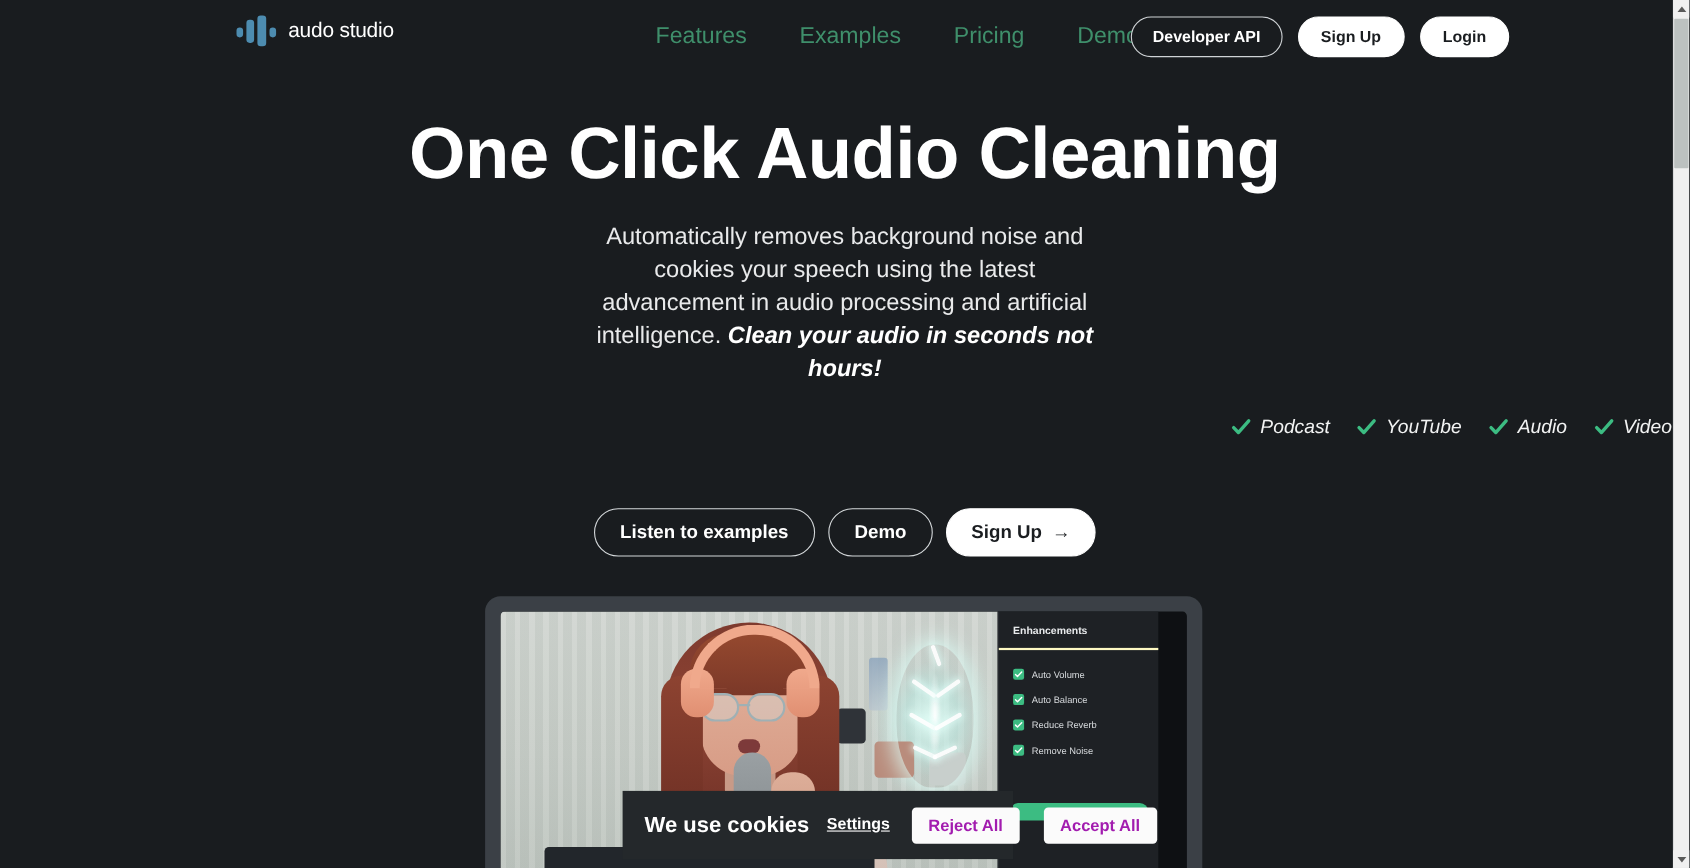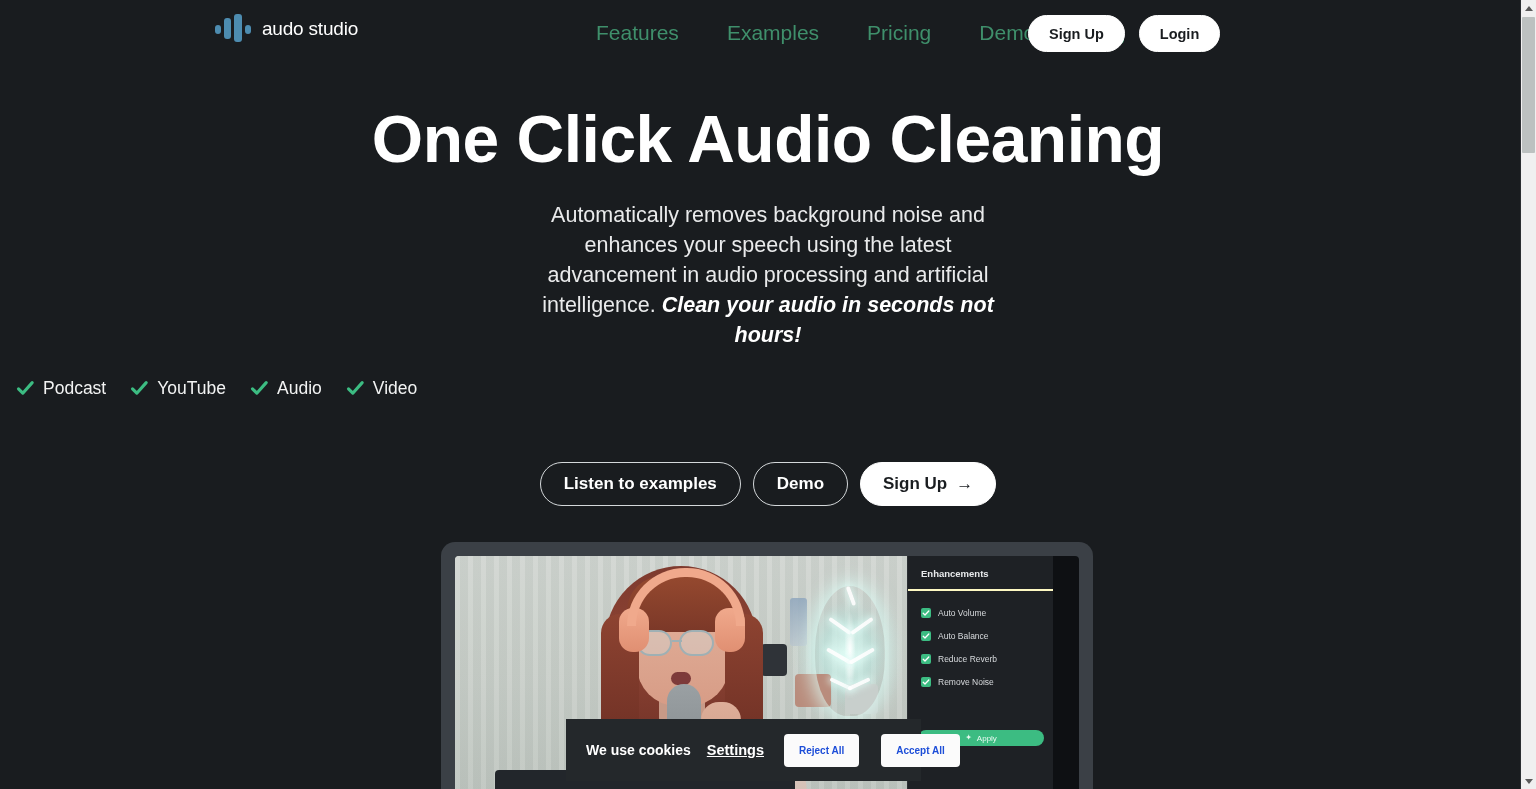--- a/index.html
+++ b/index.html
@@ -126,21 +126,21 @@
     width: 480px;
     text-align: center;
     color: #e9eaeb;
     font-size: 21.5px;
     line-height: 30px;
   }
   #subhead .accent { font-weight: 700; font-style: italic; color: #ffffff; }
 
   #feature-list {
     margin-top: 28px;
-    display: flex; justify-content: flex-start; align-items: center; gap: 24px;
+    display: flex; justify-content: flex-end; align-items: center; gap: 24px; font-style: italic;
   }
   .feature {
     display: flex; align-items: center; gap: 8px;
     color: #f2f3f3; font-size: 17.5px;
   }
   .check { width: 19px; height: 19px; display: block; }
 
   #cta-row {
     margin-top: 63px;
     display: flex; justify-content: center; align-items: center; gap: 12px;
@@ -308,30 +308,30 @@
 
   
   #cookie-banner {
     position: absolute; left: 566px; top: 719px;
     width: 355px; height: 62px;
     background: #24282b;
     display: flex; align-items: center;
     padding: 0 20px;
     gap: 16px;
   }
-  #cookie-text { color: #ffffff; font-size: 14px; font-weight: 600; white-space: nowrap; }
+  #cookie-text { color: #ffffff; font-size: 20px; font-weight: 600; white-space: nowrap; }
   #cookie-settings {
     color: #ffffff; font-size: 14.5px; font-weight: 600;
     text-decoration: underline; cursor: pointer; white-space: nowrap;
   }
   .cookie-btn {
-    background: #fbfbfb; color: #1d4ed8;
+    background: #fbfbfb; color: #a21caf;
     border: none; border-radius: 4px;
     height: 33px; padding: 0 15px;
-    font-size: 10px; font-weight: 600;
+    font-size: 15px; font-weight: 600;
     font-family: "Liberation Sans", sans-serif;
     cursor: pointer; white-space: nowrap;
   }
   #cookie-reject { margin-left: 4px; }
   #cookie-accept { margin-left: 6px; }
 </style>
 </head>
 <body>
 
 <div id="page">
@@ -352,30 +352,31 @@
 
       <div id="nav">
         <a class="nav-link" href="#">Features</a>
         <a class="nav-link" href="#">Examples</a>
         <a class="nav-link" href="#">Pricing</a>
         <a class="nav-link" href="#">Demo</a>
         <a class="nav-link" href="#">Blog</a>
       </div>
 
       <div id="header-actions">
+        <div class="pill outline-light">Developer API</div>
         <div class="pill solid-white">Sign Up</div>
         <div class="pill solid-white">Login</div>
       </div>
     </div>
 
     <div id="hero">
 
       <h1 id="headline">One Click Audio Cleaning</h1>
 
-      <p id="subhead"><span>Automatically removes background noise and enhances your speech using the latest advancement in audio processing and artificial intelligence. </span><span class="accent">Clean your audio in seconds not hours!</span></p>
+      <p id="subhead"><span>Automatically removes background noise and cookies your speech using the latest advancement in audio processing and artificial intelligence. </span><span class="accent">Clean your audio in seconds not hours!</span></p>
 
       <div id="feature-list">
         <div class="feature">
           <span class="check">
             <svg width="19" height="19" viewBox="0 0 19 19">
                 <path d="M2.5 9.8 L6.8 14.2 L16.2 3.6" fill="none" stroke="#3cbc82" stroke-width="3.1" stroke-linecap="round" stroke-linejoin="round"></path>
               </svg>
           </span>
           <span>Podcast</span>
         </div>

